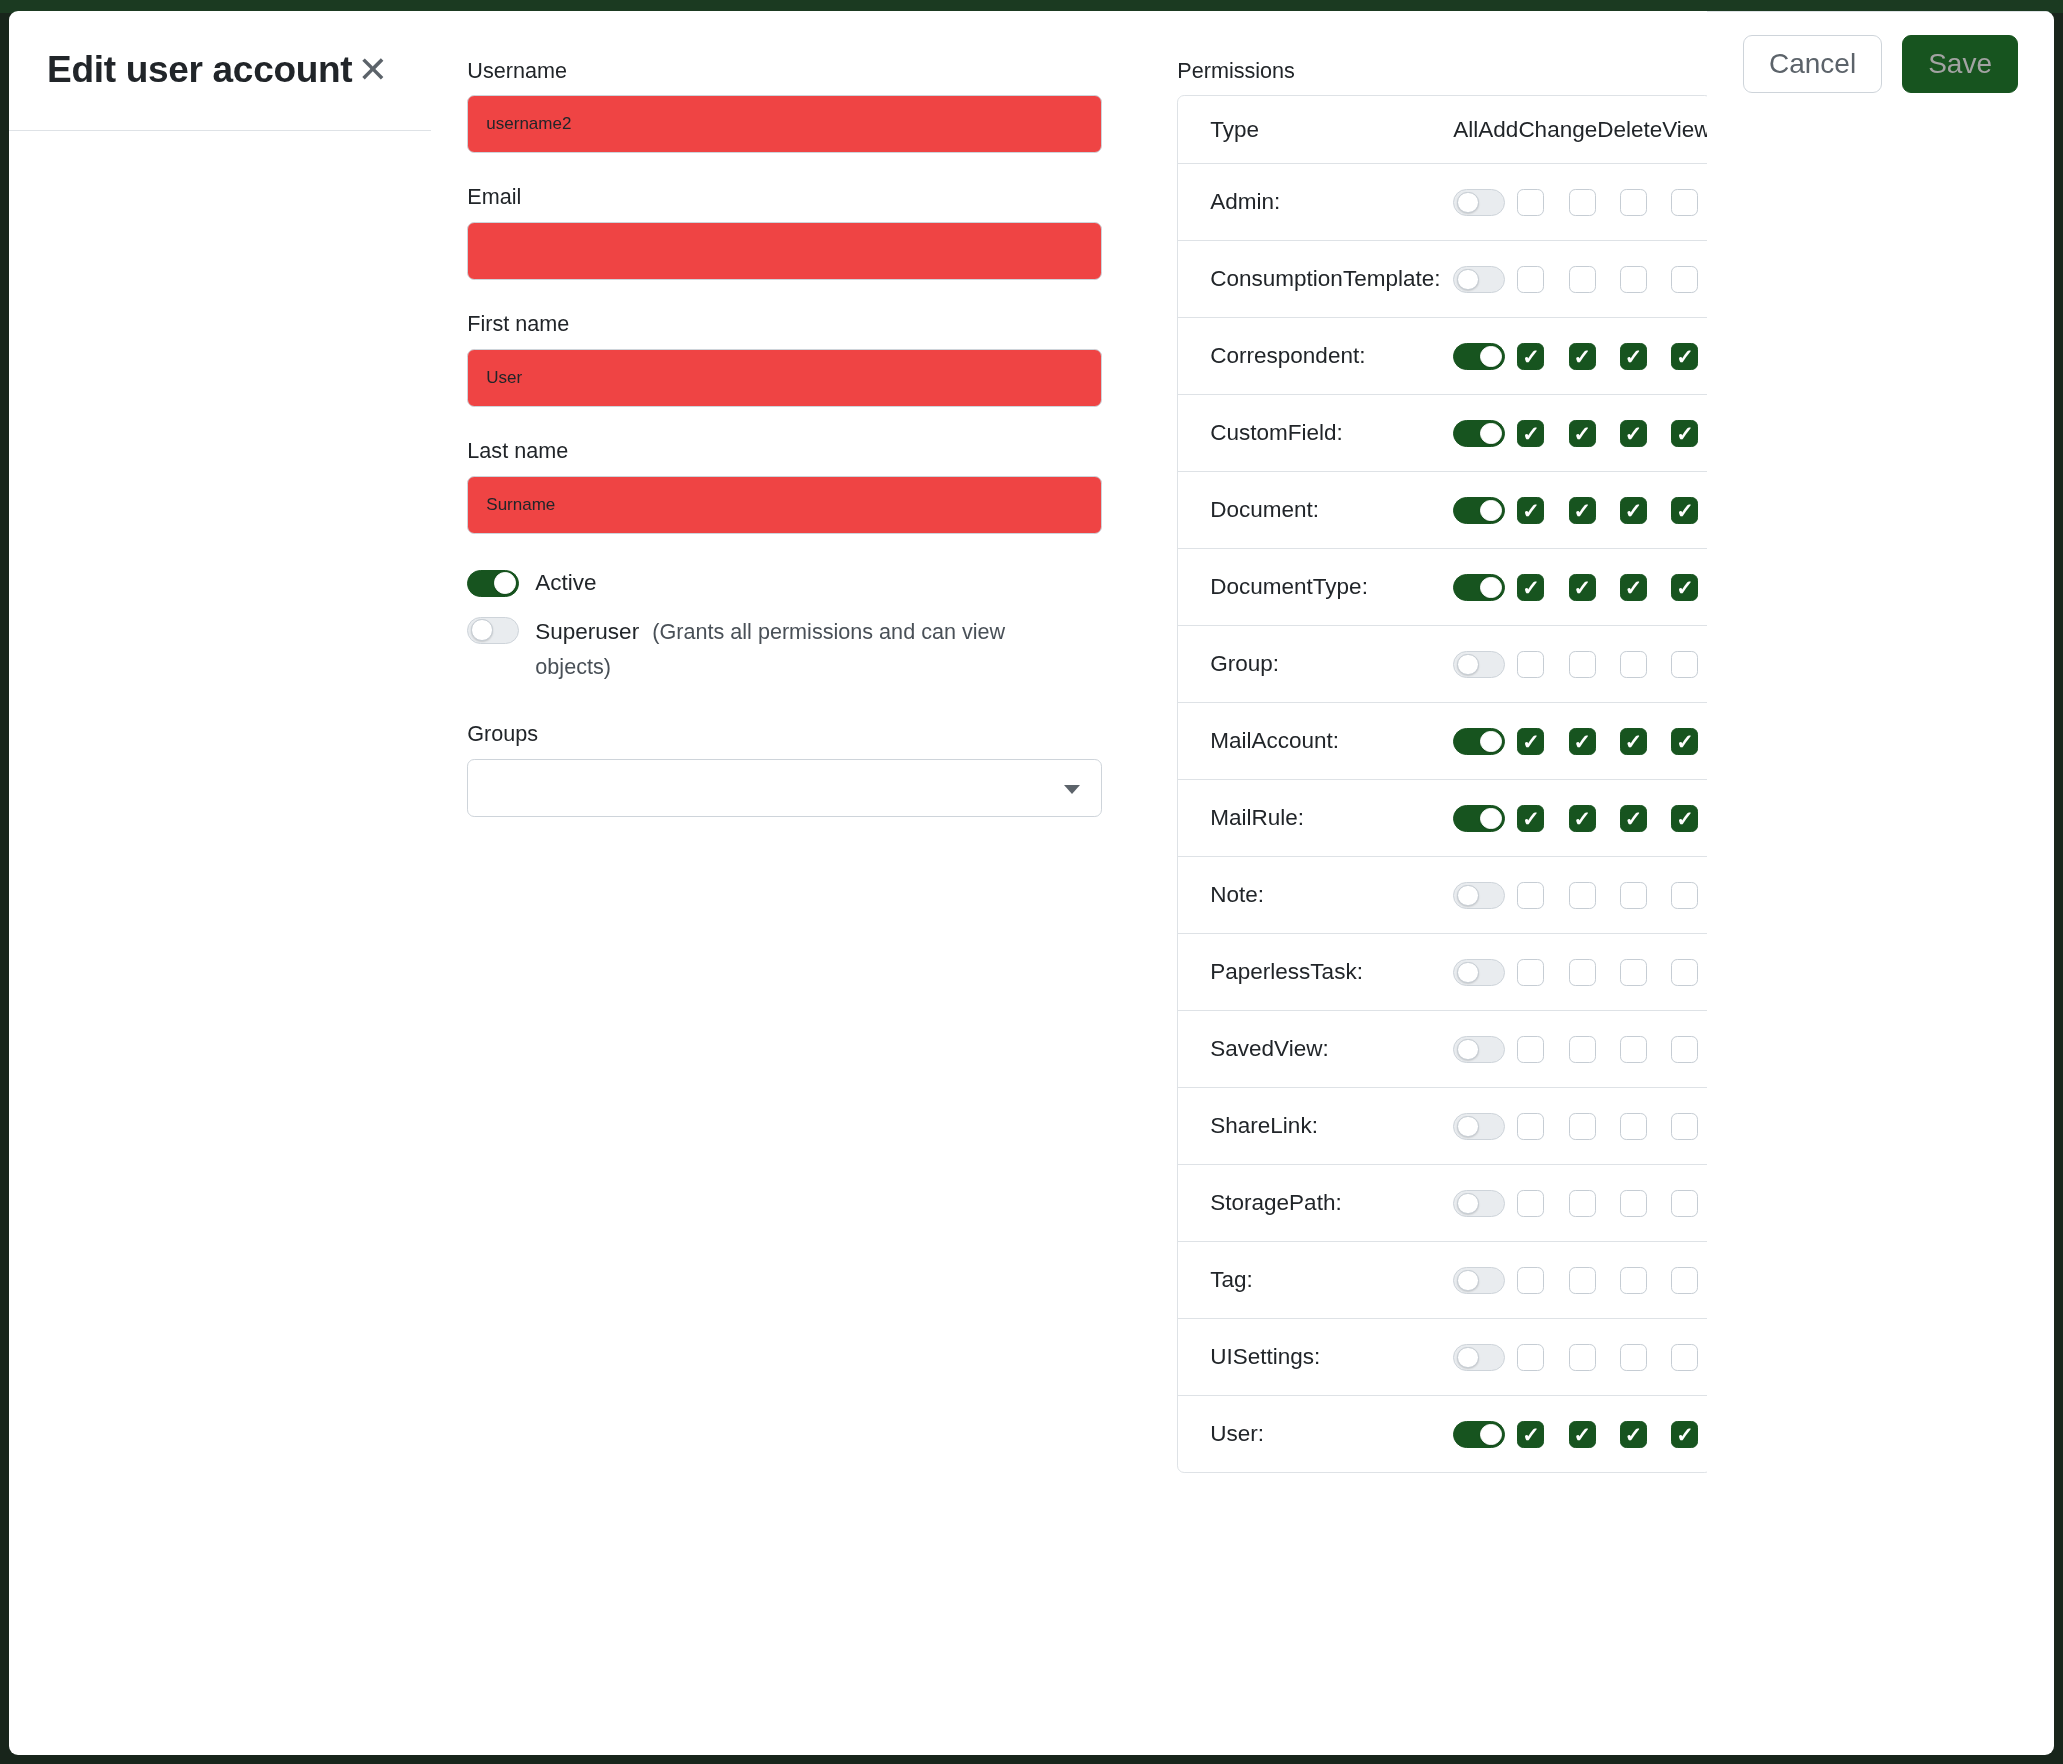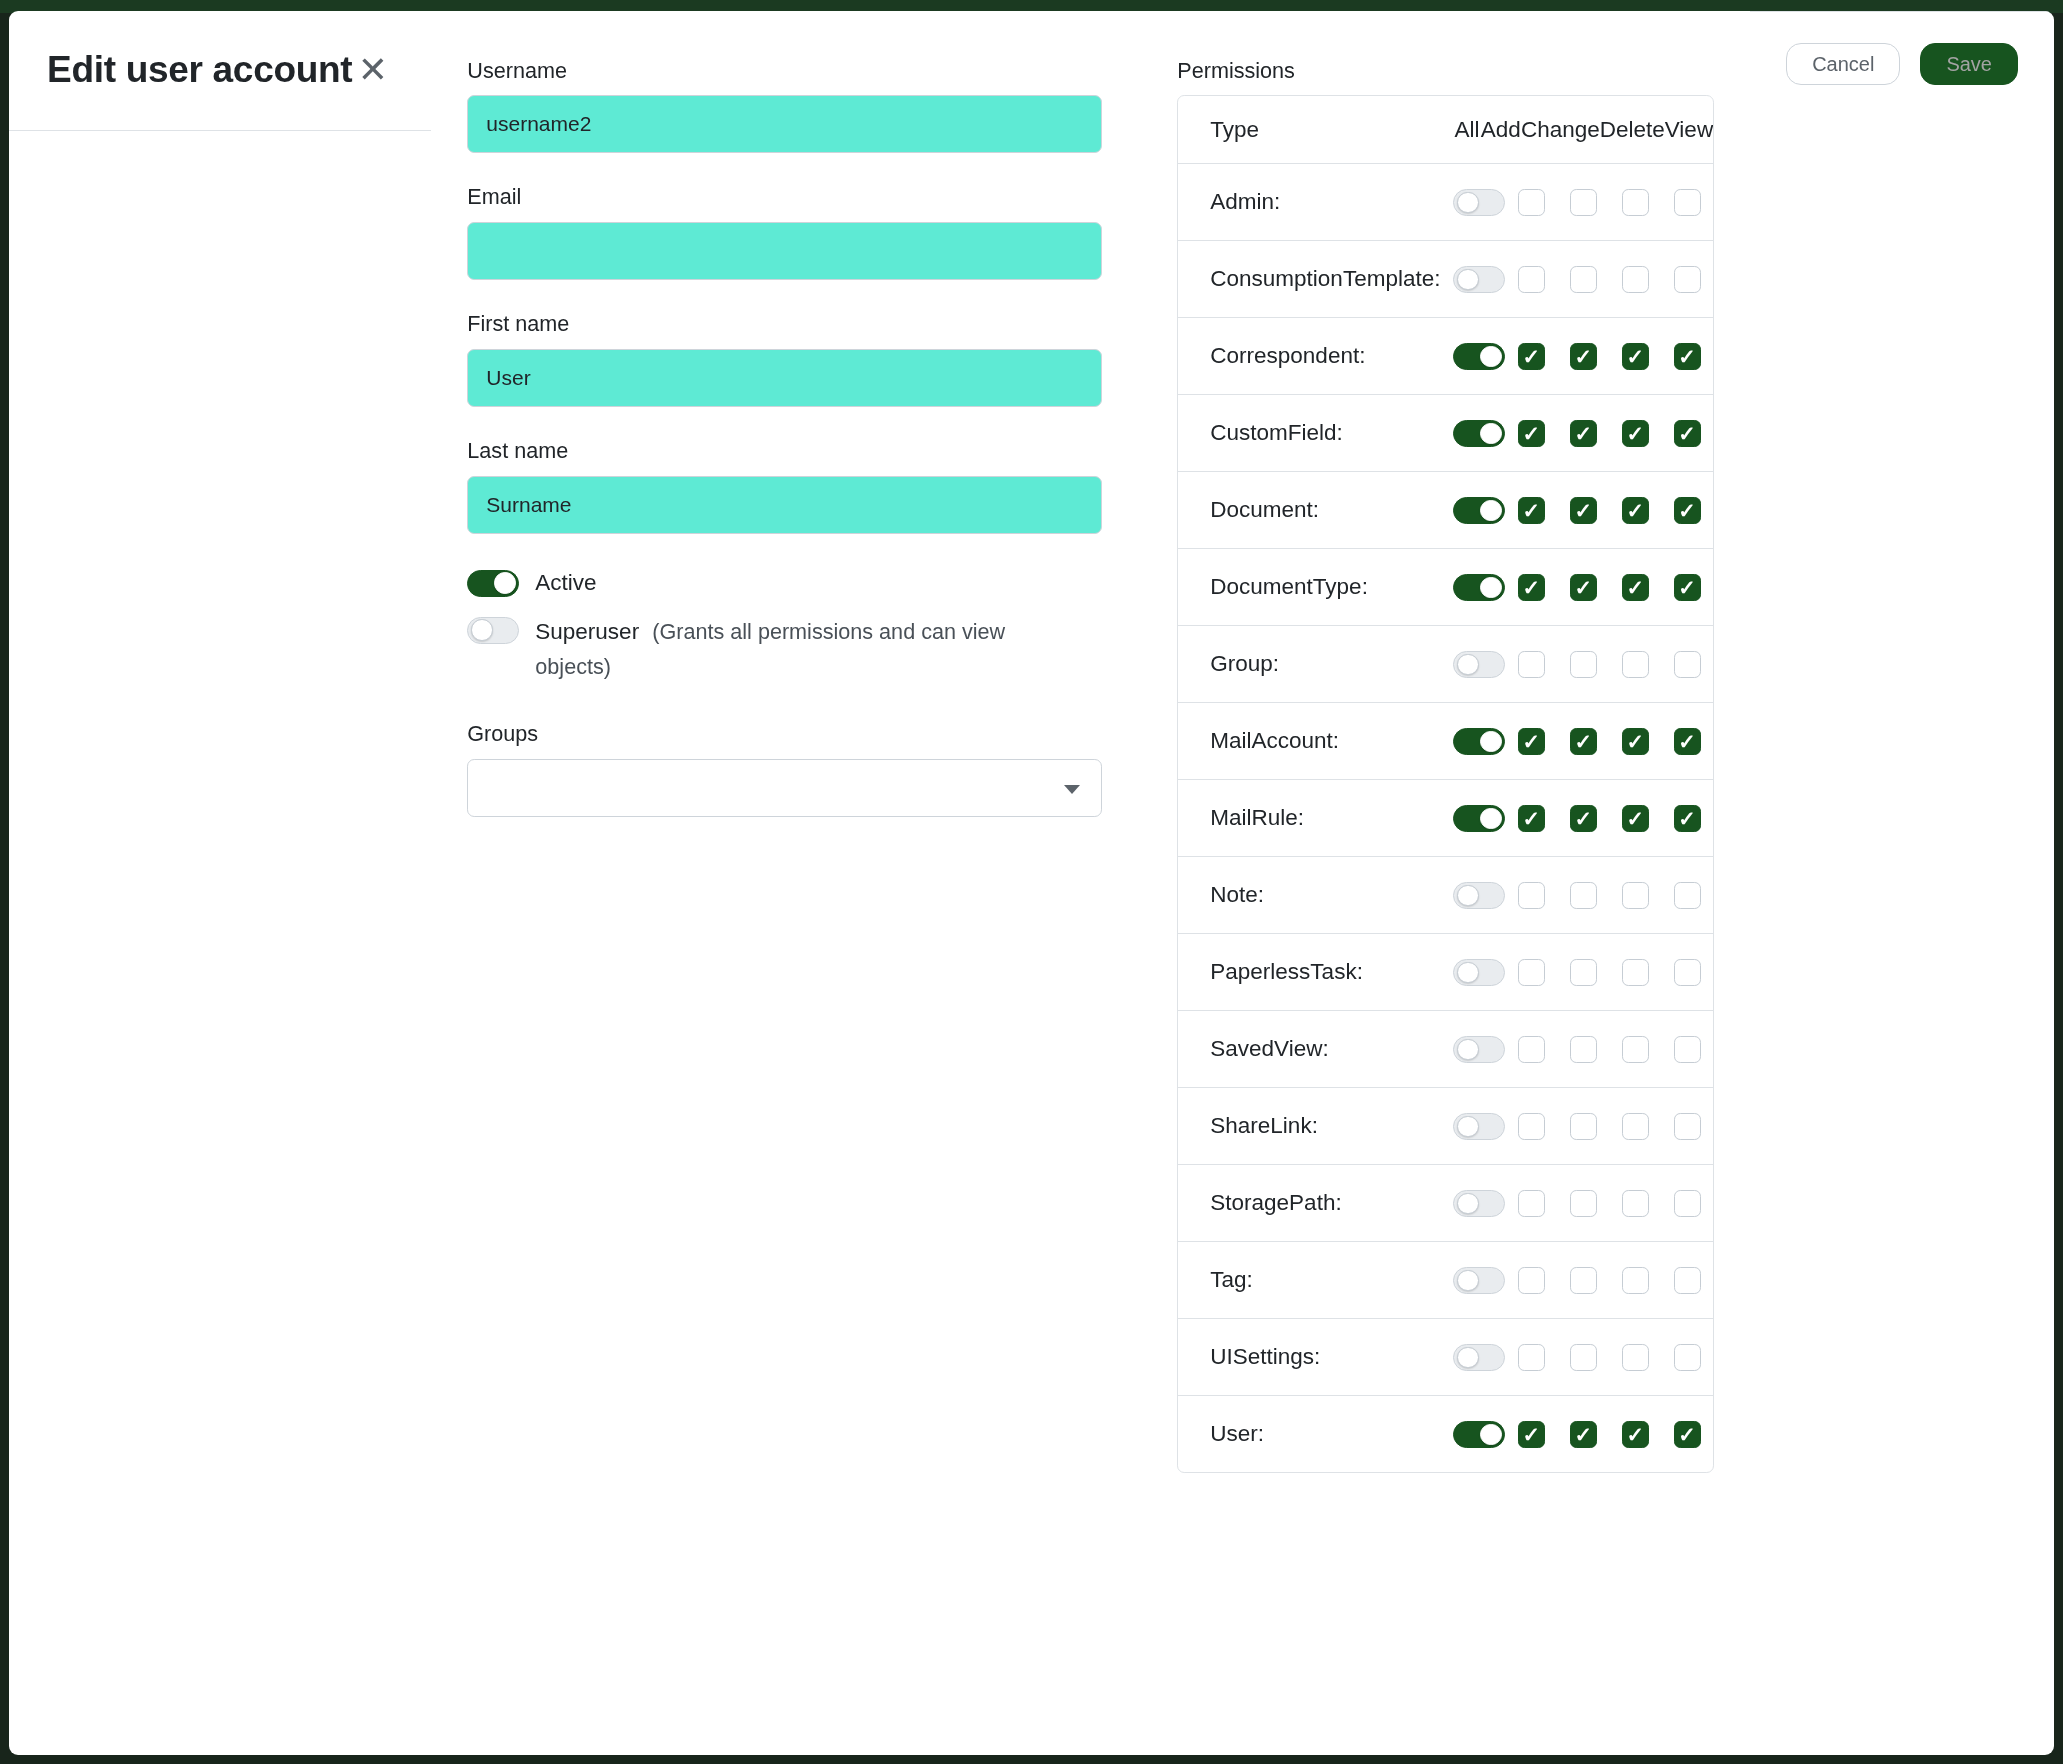--- a/index.html
+++ b/index.html
@@ -41,22 +41,22 @@
     overflow: hidden;
   }
   .left-col { width: 635px; flex: none; }
   .right-col { flex: 1; padding-left: 32px; }
 
   .field { margin-bottom: 31px; }
   .field-label { display: block; font-size: 21.6px; margin-bottom: 11.7px; color: #212529; }
   .text-input {
     width: 100%; height: 58px;
     border: 0.9px solid #ced4da; border-radius: 7.2px;
-    padding: 0 18px; font-size: 21px; color: #212529;
-    font-family: inherit; background: #5eead4; outline: none;
+    padding: 0 18px; font-size: 17px; color: #212529;
+    font-family: inherit; background: #ef4444; outline: none;
   }
 
   
   .switch {
     position: relative; display: inline-block; flex: none;
     width: 52px; height: 27px; border-radius: 14.4px;
     background: #e9ecef; border: 0.9px solid #ced4da;
     cursor: pointer;
   }
   .switch .knob {
@@ -117,22 +117,22 @@
   .cell.type-cell { padding-left: 32px; }
   .cell.center { display: flex; justify-content: center; }
 
   .modal-footer {
     height: 106px; flex: none;
     border-top: 0.9px solid #dee2e6;
     display: flex; align-items: center; justify-content: flex-end;
     gap: 20px; padding: 0 36px;
   }
   .btn {
-    height: 42px; padding: 0 25px;
-    border-radius: 15px; font-size: 20px; font-family: inherit;
+    height: 58px; padding: 0 25px;
+    border-radius: 9px; font-size: 28px; font-family: inherit;
     cursor: pointer;
   }
   .btn-cancel { background: #fff; border: 0.9px solid #ced4da; color: #5c636a; }
   .btn-save { background: var(--accent, #17541f); border: 0.9px solid var(--accent, #17541f); color: #a3a3a3; }
 </style>
 </head>
 <body>
 
 <div class="backdrop-strip"></div>
 

